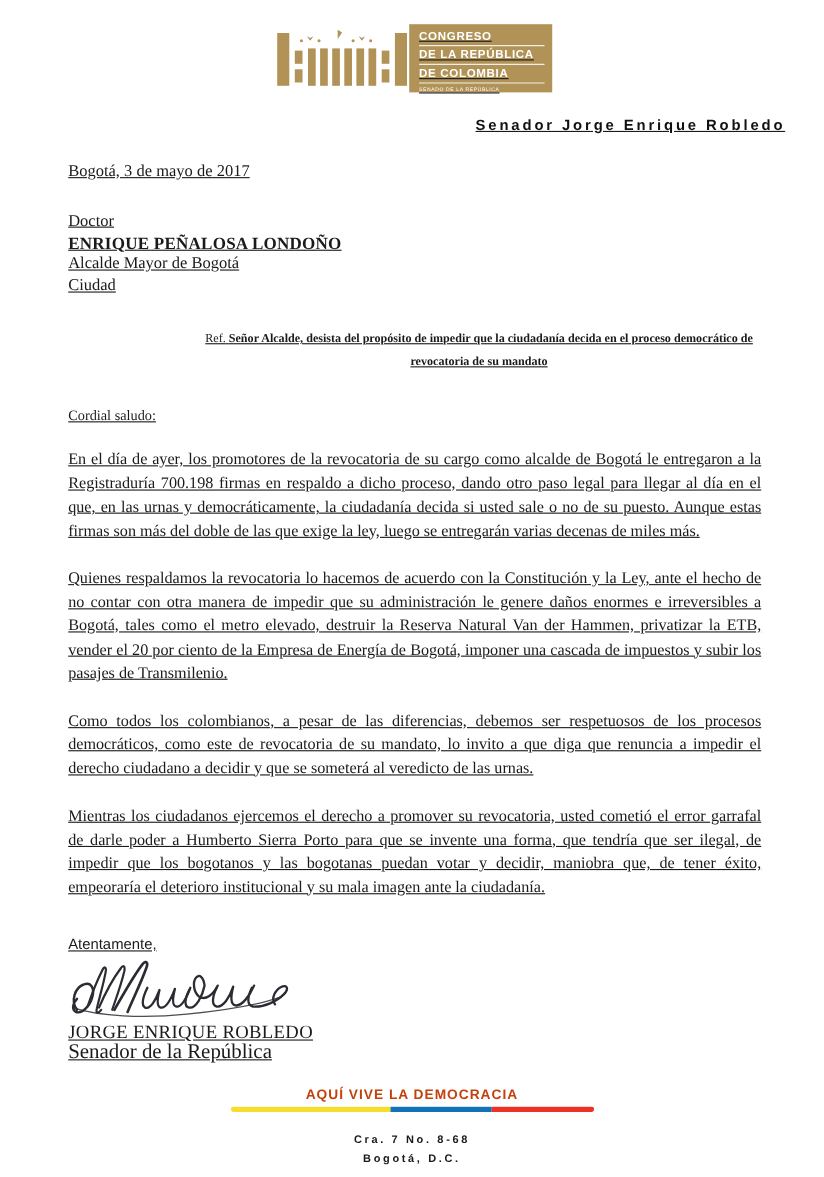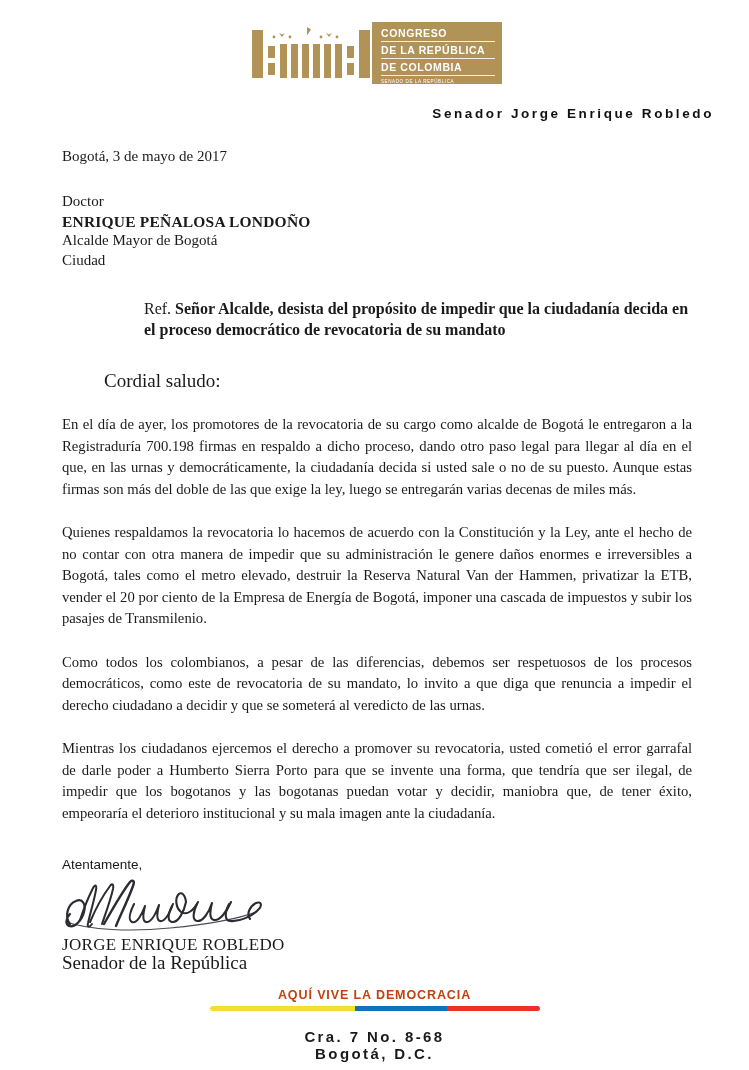--- a/index.html
+++ b/index.html
@@ -11,20 +11,21 @@
     font-family: "Liberation Serif", serif;
     color: #1a1a1a;
   }
   .page {
     position: relative;
     width: 679px;
     height: 1070px;
     margin: 0 auto;
     background: #ffffff;
     overflow: hidden;
+    text-decoration: underline;
   }
 
   
   .letterhead {
     display: flex;
     justify-content: center;
     align-items: flex-start;
     padding-top: 22px;
   }
   .logo {
@@ -93,35 +94,34 @@
     line-height: 19.5px;
   }
   .addressee .name {
     font-weight: bold;
     font-size: 15.5px;
     letter-spacing: 0.2px;
   }
 
   .ref-block {
     margin-top: 28px;
-    margin-left: 82px;
+    margin-left: 120px;
     margin-right: 3px;
-    font-size: 16px;
+    font-size: 11px;
     line-height: 21px;
     font-weight: bold;
-    text-align: left;
+    text-align: center;
   }
   .ref-block .ref-label {
     font-weight: normal;
   }
 
   .salutation {
     margin-top: 30px;
-    font-size: 19px;
-    margin-left: 42px;
+    font-size: 13px;
   }
 
   .para {
     margin-top: 22px;
     font-size: 14.7px;
     line-height: 21.5px;
     text-align: justify;
     text-justify: inter-word;
   }
 
@@ -176,21 +176,21 @@
     border-radius: 2.5px;
     overflow: hidden;
   }
   .flag-yellow { flex: 44; background: #f6dd2f; }
   .flag-blue   { flex: 28; background: #1272b8; }
   .flag-red    { flex: 28; background: #ed3124; }
 
   .footer-address {
     margin-top: 17px;
     font-family: "Liberation Sans", sans-serif;
-    font-size: 15px;
+    font-size: 10px;
     font-weight: bold;
     letter-spacing: 2.4px;
     color: #1a1a1a;
     line-height: 17px;
   }
 </style>
 </head>
 <body>
 
 <div class="page">

